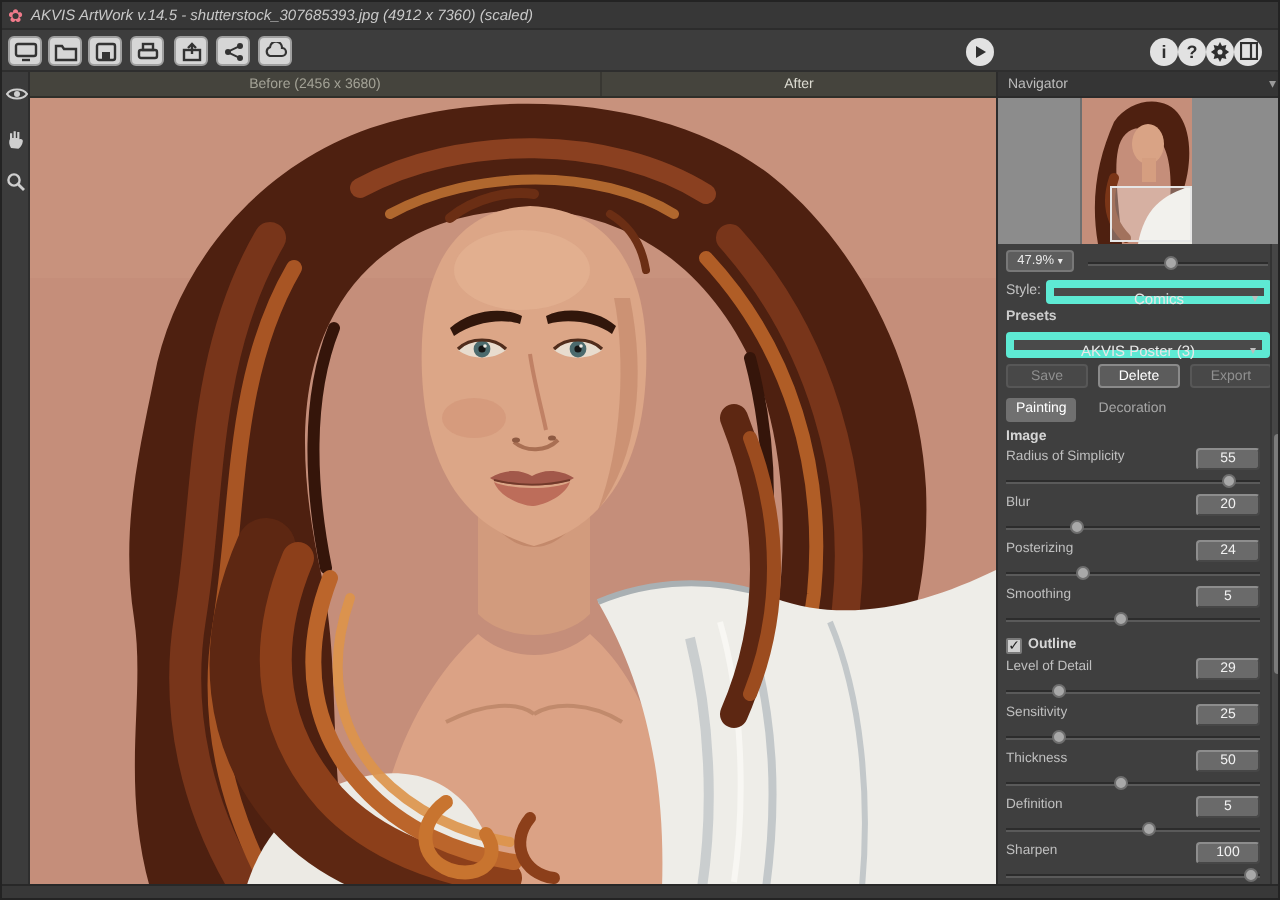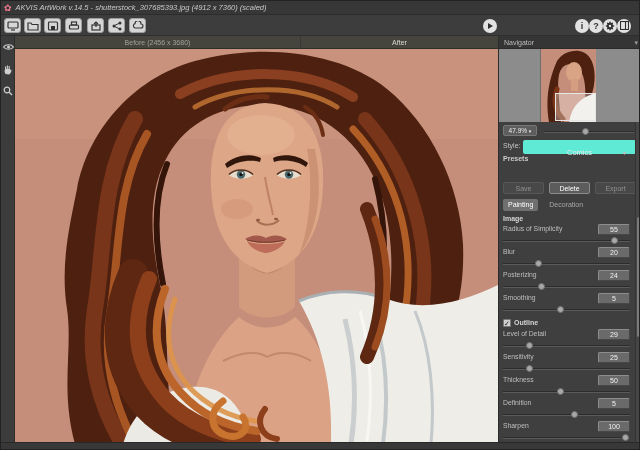--- a/index.html
+++ b/index.html
@@ -35,21 +35,21 @@
   .nav-preview { position:absolute; left:0; top:13px; width:143px; height:73px; background:#8c8c8c; }
   .nav-thumb { position:absolute; left:41px; top:0; width:55px; height:73px; border-left:1px solid #6f6f6f; border-right:1px solid #6f6f6f; }
   .nav-frame { position:absolute; left:56px; top:44px; width:41px; height:28px; background:rgba(255,255,255,0.30); border:1px solid #e6e6e6; }
   .zoom-row { position:absolute; left:0; top:86px; width:143px; height:17px; }
   .zoom-btn { position:absolute; left:4px; top:3px; width:34px; height:11px; background:#5d5d5d; border:1px solid #787878; border-radius:2px; font-size:6.5px; color:#eaeaea; text-align:center; line-height:10px; }
   .zoom-track { position:absolute; left:45px; right:8px; top:9px; height:2px; background:#2c2c2c; border-bottom:1px solid #5a5a5a; }
   .zoom-handle { position:absolute; left:47%; top:-3px; width:7px; height:7px; margin-left:-4px; border-radius:50%; background:#a8a8a8; border:1px solid #6e6e6e; }
 
   .style-row { position:absolute; left:0; top:103px; width:143px; height:15px; }
   .style-label { position:absolute; left:4px; top:3px; font-size:7px; color:#c4c4c4; }
-  .dropdown { position:absolute; background:#4a4a4a; border:7px solid #5eead4; border-radius:2px; font-size:7.5px; color:#e8e8e8; text-align:center; }
+  .dropdown { position:absolute; background:#4a4a4a; border:4px solid #5eead4; border-radius:2px; font-size:7.5px; color:#e8e8e8; text-align:center; }
   .dd-style { left:24px; right:6px; top:1px; height:12px; line-height:11px; }
   .dd-arrow { position:absolute; right:3px; top:0; font-size:6px; color:#bdbdbd; line-height:12px; }
   .presets-label { position:absolute; left:4px; top:119px; font-size:7px; color:#cdcdcd; font-weight:bold; }
   .dd-preset { left:4px; right:6px; top:130px; height:13px; line-height:12px; }
   .preset-buttons { position:absolute; left:0; top:146px; width:143px; height:15px; display:flex; gap:5px; padding:0 6px 0 4px; }
   .pbtn { flex:1; height:12px; border-radius:2px; font-size:7px; text-align:center; line-height:11px; }
   .pbtn.dim { background:#484848; border:1px solid #575757; color:#909090; }
   .pbtn.active { background:#5c5c5c; border:1px solid #8a8a8a; color:#ffffff; }
 
   .panel-tabs { position:absolute; left:4px; top:163px; height:12px; display:flex; gap:6px; }
@@ -273,20 +273,23 @@
     </div>
 
     <div class="style-row">
       <span class="style-label">Style:</span>
       <div class="dropdown dd-style">
         <span>Comics</span><span class="dd-arrow">▾</span>
       </div>
     </div>
 
     <div class="presets-label">Presets</div>
+    <div class="dropdown dd-preset">
+      <span>AKVIS Poster (3)</span><span class="dd-arrow">▾</span>
+    </div>
 
     <div class="preset-buttons">
       <div class="pbtn dim">Save</div>
       <div class="pbtn active">Delete</div>
       <div class="pbtn dim">Export</div>
     </div>
 
     <div class="panel-tabs">
       <div class="ptab active">Painting</div>
       <div class="ptab inactive">Decoration</div>

